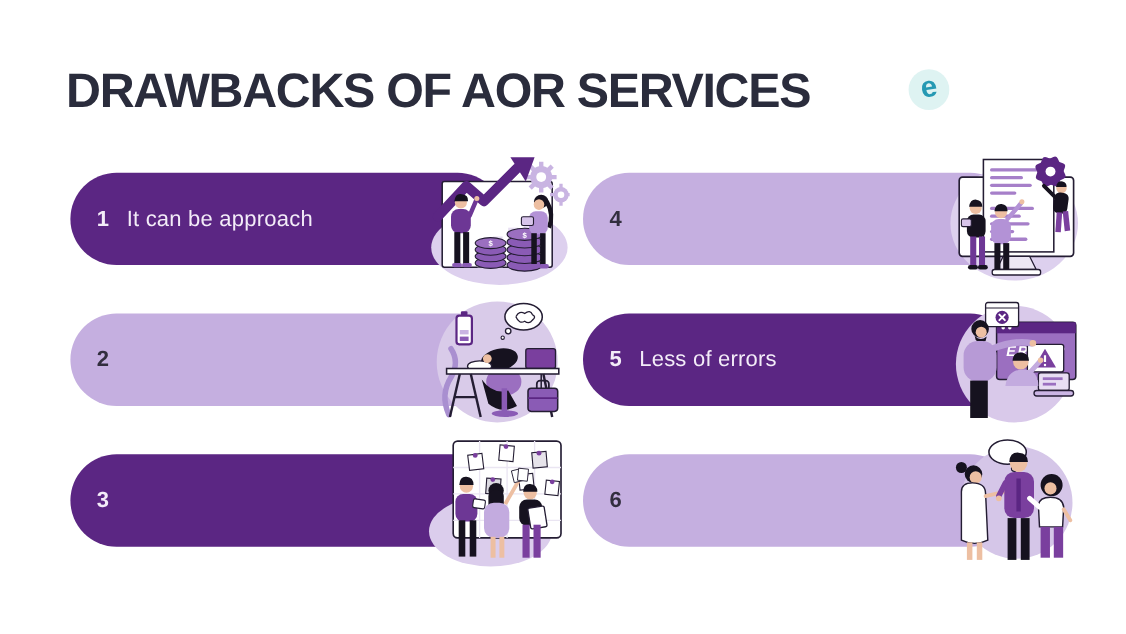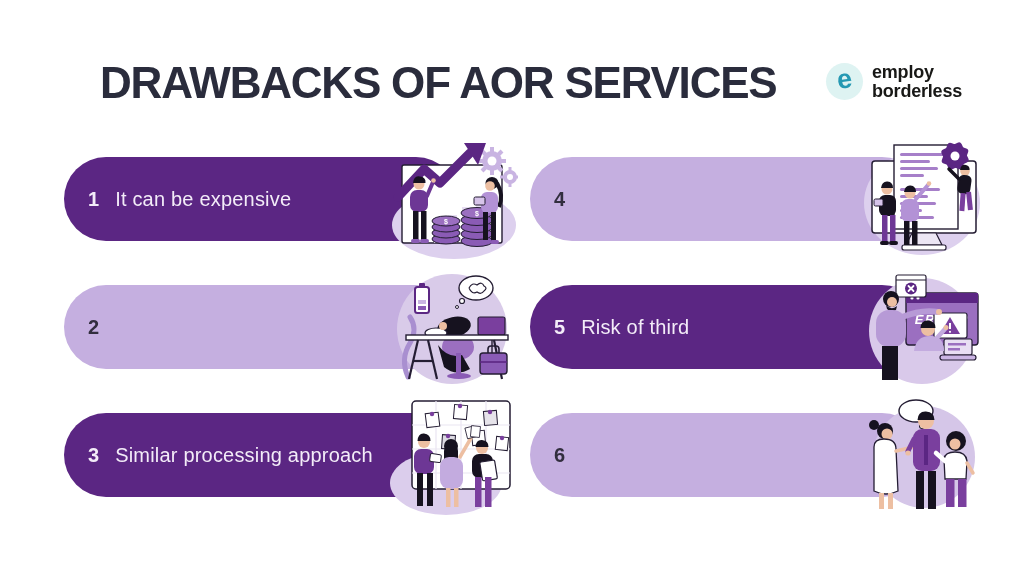--- a/index.html
+++ b/index.html
@@ -1,21 +1,21 @@
 <!DOCTYPE html>
 <html><head>
 <meta charset="utf-8">
 <style>
   * { margin:0; padding:0; box-sizing:border-box; }
   html,body { width:1024px; height:576px; }
   body { font-family:"Liberation Sans", sans-serif; background:#ffffff; overflow:hidden; }
   .canvas { position:relative; width:1024px; height:576px; background:#ffffff; }
 
   .title { position:absolute; left:60px; top:58px; font-size:44px; font-weight:800;
-           letter-spacing:-1.2px; color:#2a2c3c; white-space:nowrap;margin-left:40px; }
+           letter-spacing:-1.2px; color:#2a2c3c; white-space:nowrap; }
 
   .logo { position:absolute; left:826px; top:63px; display:flex; align-items:center; gap:9px; }
   .logo-badge { width:37px; height:37px; border-radius:50%; background:#def3f2;
                 display:flex; align-items:center; justify-content:center; }
   .logo-e { color:#2599b3; font-size:27px; font-weight:800; transform:rotate(-8deg);
             line-height:1; position:relative; top:-2px; }
   .logo-name { font-size:18px; font-weight:800; color:#181816; line-height:1.03; letter-spacing:-0.2px; }
 
   .card { position:absolute; width:460px; height:84px; }
   .pill { position:absolute; left:0; top:0; width:394px; height:84px; border-radius:42px;
@@ -38,30 +38,26 @@
 <body>
 
 <div class="canvas">
 
   <div class="title">DRAWBACKS OF AOR SERVICES</div>
 
   <div class="logo">
     <div class="logo-badge">
       <span class="logo-e">e</span>
     </div>
-    <div class="logo-name">
-      <div>employ</div>
-      <div>borderless</div>
-    </div>
   </div>
 
   <div class="card dark c1">
     <div class="pill">
       <span class="num">1</span>
-      <span class="label">It can be expensive</span>
+      <span class="label">It can be approach</span>
     </div>
     <div class="illu">
       <svg viewBox="0 0 132 122">
         <ellipse cx="68" cy="86" rx="62" ry="34" fill="#ddd0ee"></ellipse>
         <rect x="16" y="26" width="100" height="78" rx="2" fill="#ffffff" stroke="#241d33" stroke-width="1.4"></rect>
         <rect x="48" y="84" width="9" height="20" fill="#e7def2"></rect>
         <rect x="62" y="76" width="9" height="28" fill="#e7def2"></rect>
         <rect x="76" y="68" width="9" height="36" fill="#e7def2"></rect>
         <rect x="90" y="60" width="9" height="44" fill="#e7def2"></rect>
         <g>
@@ -169,21 +165,20 @@
           <path d="M102 86 v-4 a3 3 0 0 1 3 -3 h5 a3 3 0 0 1 3 3 v4" fill="none" stroke="#241d33" stroke-width="1.6"></path>
           <line x1="94" y1="95" x2="121" y2="95" stroke="#5b2683" stroke-width="1.6"></line>
         </g>
       </svg>
     </div>
   </div>
 
   <div class="card dark c3">
     <div class="pill">
       <span class="num">3</span>
-      <span class="label">Similar processing approach</span>
     </div>
     <div class="illu">
       <svg viewBox="0 0 132 122">
         <ellipse cx="60" cy="88" rx="56" ry="32" fill="#dbcdec"></ellipse>
         <rect x="26" y="6" width="98" height="88" rx="4" fill="#ffffff" stroke="#241d33" stroke-width="1.5"></rect>
         <g stroke="#eae5f2" stroke-width="1.2">
           <line x1="26" y1="30" x2="124" y2="30"></line>
             <line x1="26" y1="54" x2="124" y2="54"></line>
             <line x1="26" y1="78" x2="124" y2="78"></line>
           <line x1="50" y1="6" x2="50" y2="94"></line>
@@ -293,21 +288,21 @@
           <rect x="52" y="82" width="5.5" height="24" fill="#16121f"></rect>
           <rect x="60" y="82" width="5.5" height="24" fill="#16121f"></rect>
         </g>
       </svg>
     </div>
   </div>
 
   <div class="card dark c5">
     <div class="pill">
       <span class="num">5</span>
-      <span class="label">Risk of third</span>
+      <span class="label">Less of errors</span>
     </div>
     <div class="illu">
       <svg viewBox="0 0 132 122">
         <circle cx="70" cy="64" r="53" fill="#d9c9ea"></circle>
         <g>
           <rect x="54" y="26" width="72" height="52" rx="3" fill="#9b6fc0" stroke="#241d33" stroke-width="1.4"></rect>
           <rect x="54" y="26" width="72" height="10" fill="#5b2683"></rect>
           <circle cx="60" cy="31" r="1.6" fill="#ffffff"></circle>
             <circle cx="66" cy="31" r="1.6" fill="#ffffff"></circle>
           <text x="90" y="57" font-size="13" font-weight="bold" fill="#ffffff" text-anchor="middle" letter-spacing="1.5" font-style="italic">ERROR</text>

